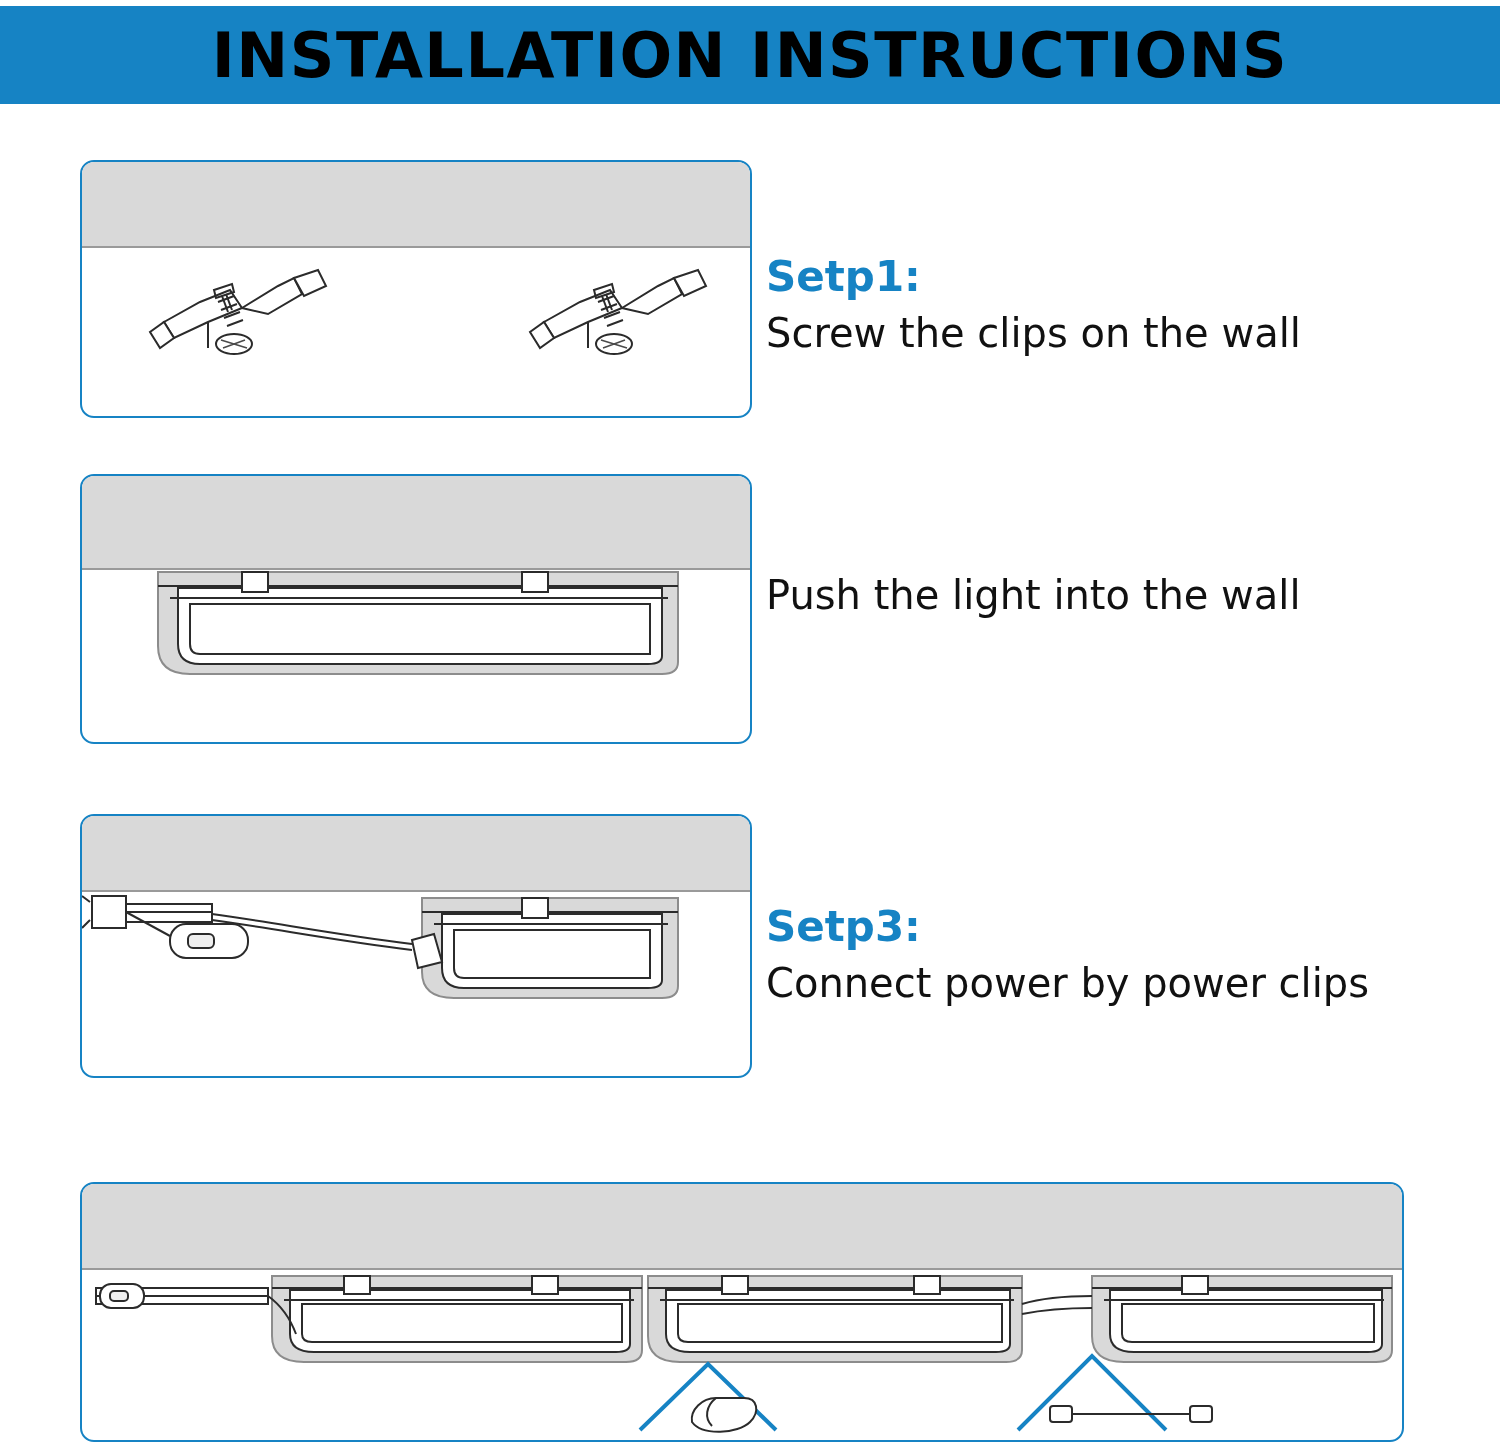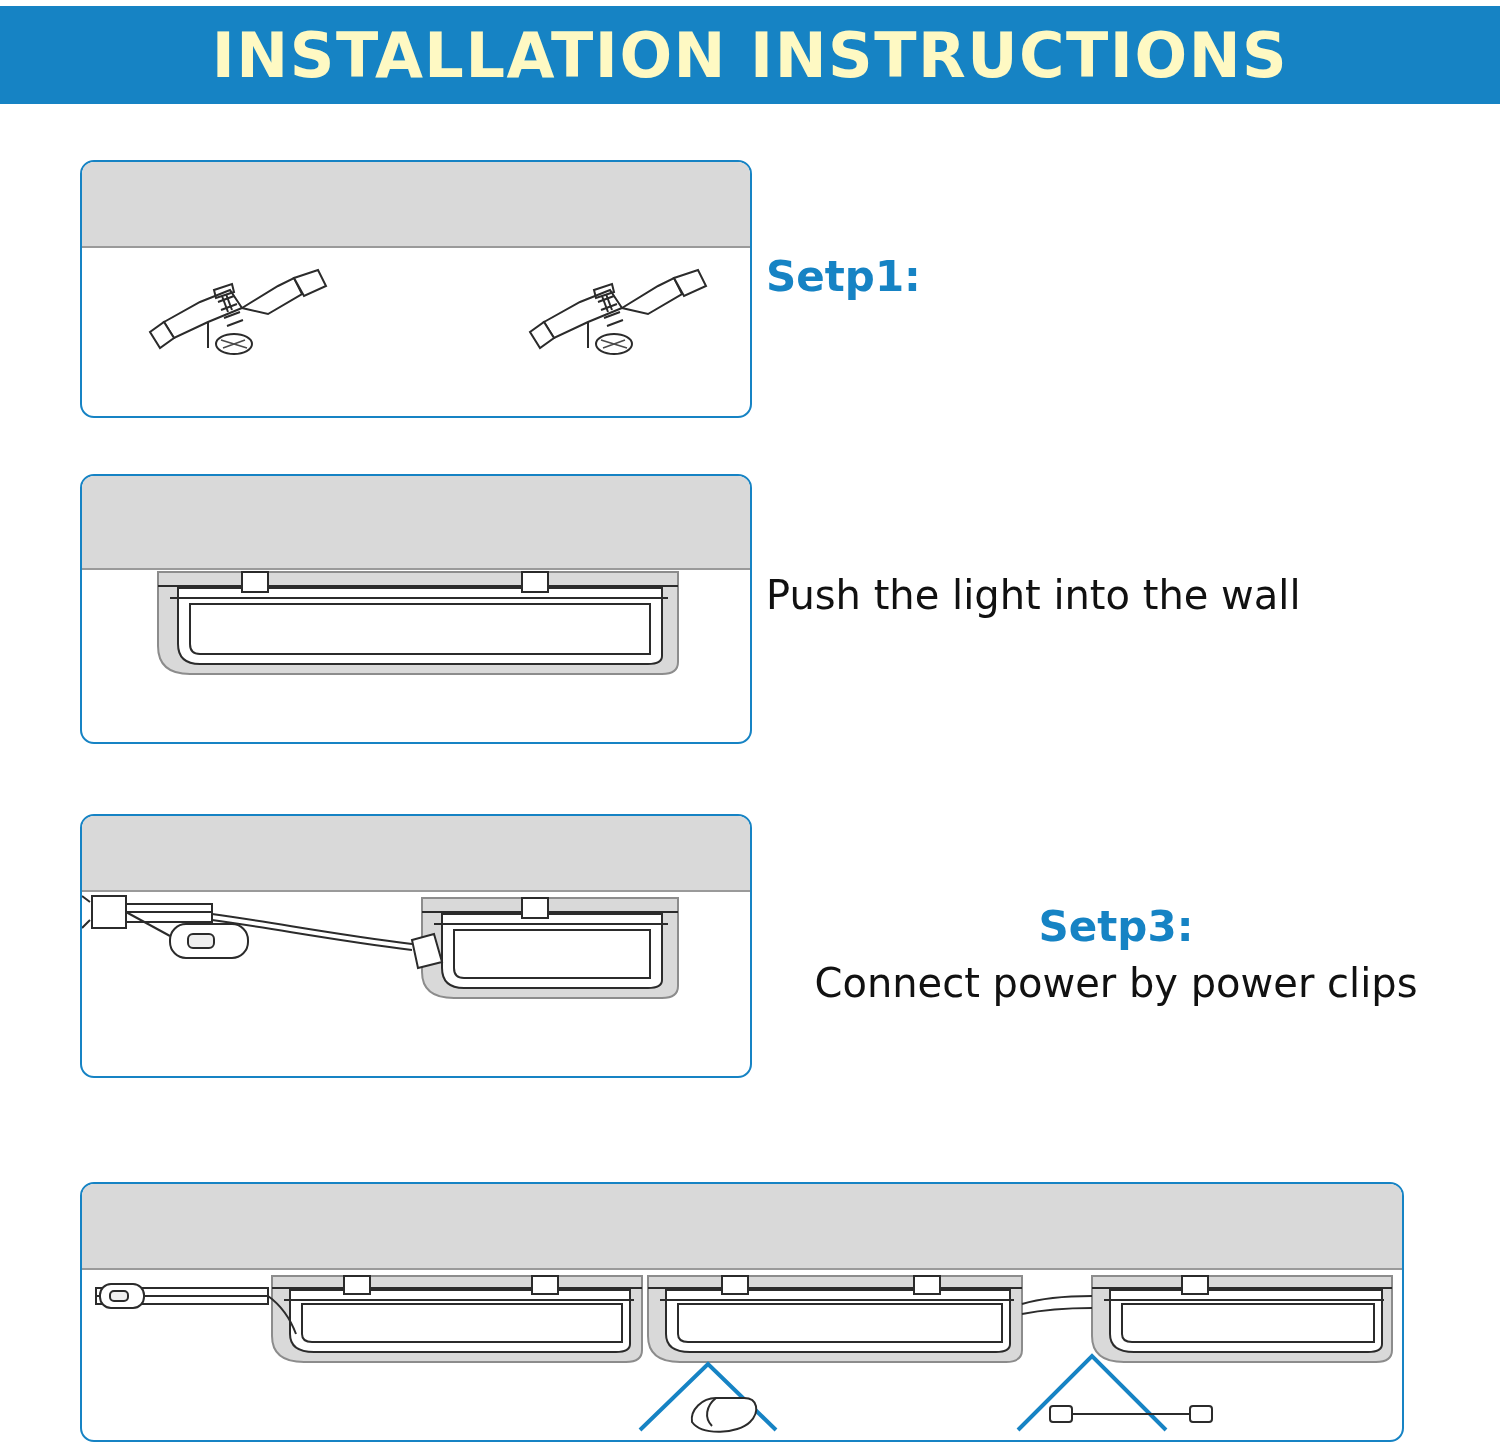--- a/index.html
+++ b/index.html
@@ -21,21 +21,21 @@
     left: 0;
     top: 6px;
     width: 1500px;
     height: 98px;
     background: #1683c4;
     display: flex;
     align-items: center;
     justify-content: center;
   }
   .header-title {
-    color: #fef9c3;
+    color: #000000;
     font-size: 62px;
     font-weight: bold;
     letter-spacing: 1.5px;
     font-family: "DejaVu Sans", sans-serif;
     white-space: nowrap;
   }
 
   
   .step-block {
     position: absolute;
@@ -129,20 +129,21 @@
         <path class="ln" d="M520 134 L526 150 M524 132 L530 148"></path>
         <path class="ln" d="M516 140 L532 134 M519 148 L535 142 M522 156 L538 150 M525 164 L541 158"></path>
         <ellipse class="fill-w" cx="532" cy="182" rx="18" ry="10"></ellipse>
         <path class="ln-thin" d="M519 178 L545 186 M521 186 L543 178"></path>
       </g>
     </svg>
   </div>
 
   <div class="step-text" style="left:766px; top:222px; width:700px;">
     <p class="step-label">Setp1:</p>
+    <p class="step-desc">Screw the clips on the wall</p>
   </div>
 </div>
 
 <div class="step-block" style="left:0;top:0;">
 
   <div class="panel" style="left:80px; top:474px; width:668px; height:266px;">
     <div class="wall" style="height:92px;"></div>
 
     <svg class="draw" width="668" height="266" viewBox="0 0 668 266">
 
@@ -193,21 +194,21 @@
         <path class="ln" d="M8 86 L0 80 M8 104 L0 112"></path>
         <path class="ln" d="M44 96 L88 120"></path>
       </g>
 
       <g>
         <path class="fill-w" d="M330 124 L352 118 L360 146 L336 152 Z"></path>
       </g>
     </svg>
   </div>
 
-  <div class="step-text" style="left:766px; top:872px; width:700px;text-align:center;">
+  <div class="step-text" style="left:766px; top:872px; width:700px;">
     <p class="step-label">Setp3:</p>
     <p class="step-desc">Connect power by power clips</p>
   </div>
 </div>
 
 <div class="panel" style="left:80px; top:1182px; width:1320px; height:256px;">
   <div class="wall" style="height:84px;"></div>
 
   <svg class="draw" width="1320" height="256" viewBox="0 0 1320 256">
 

